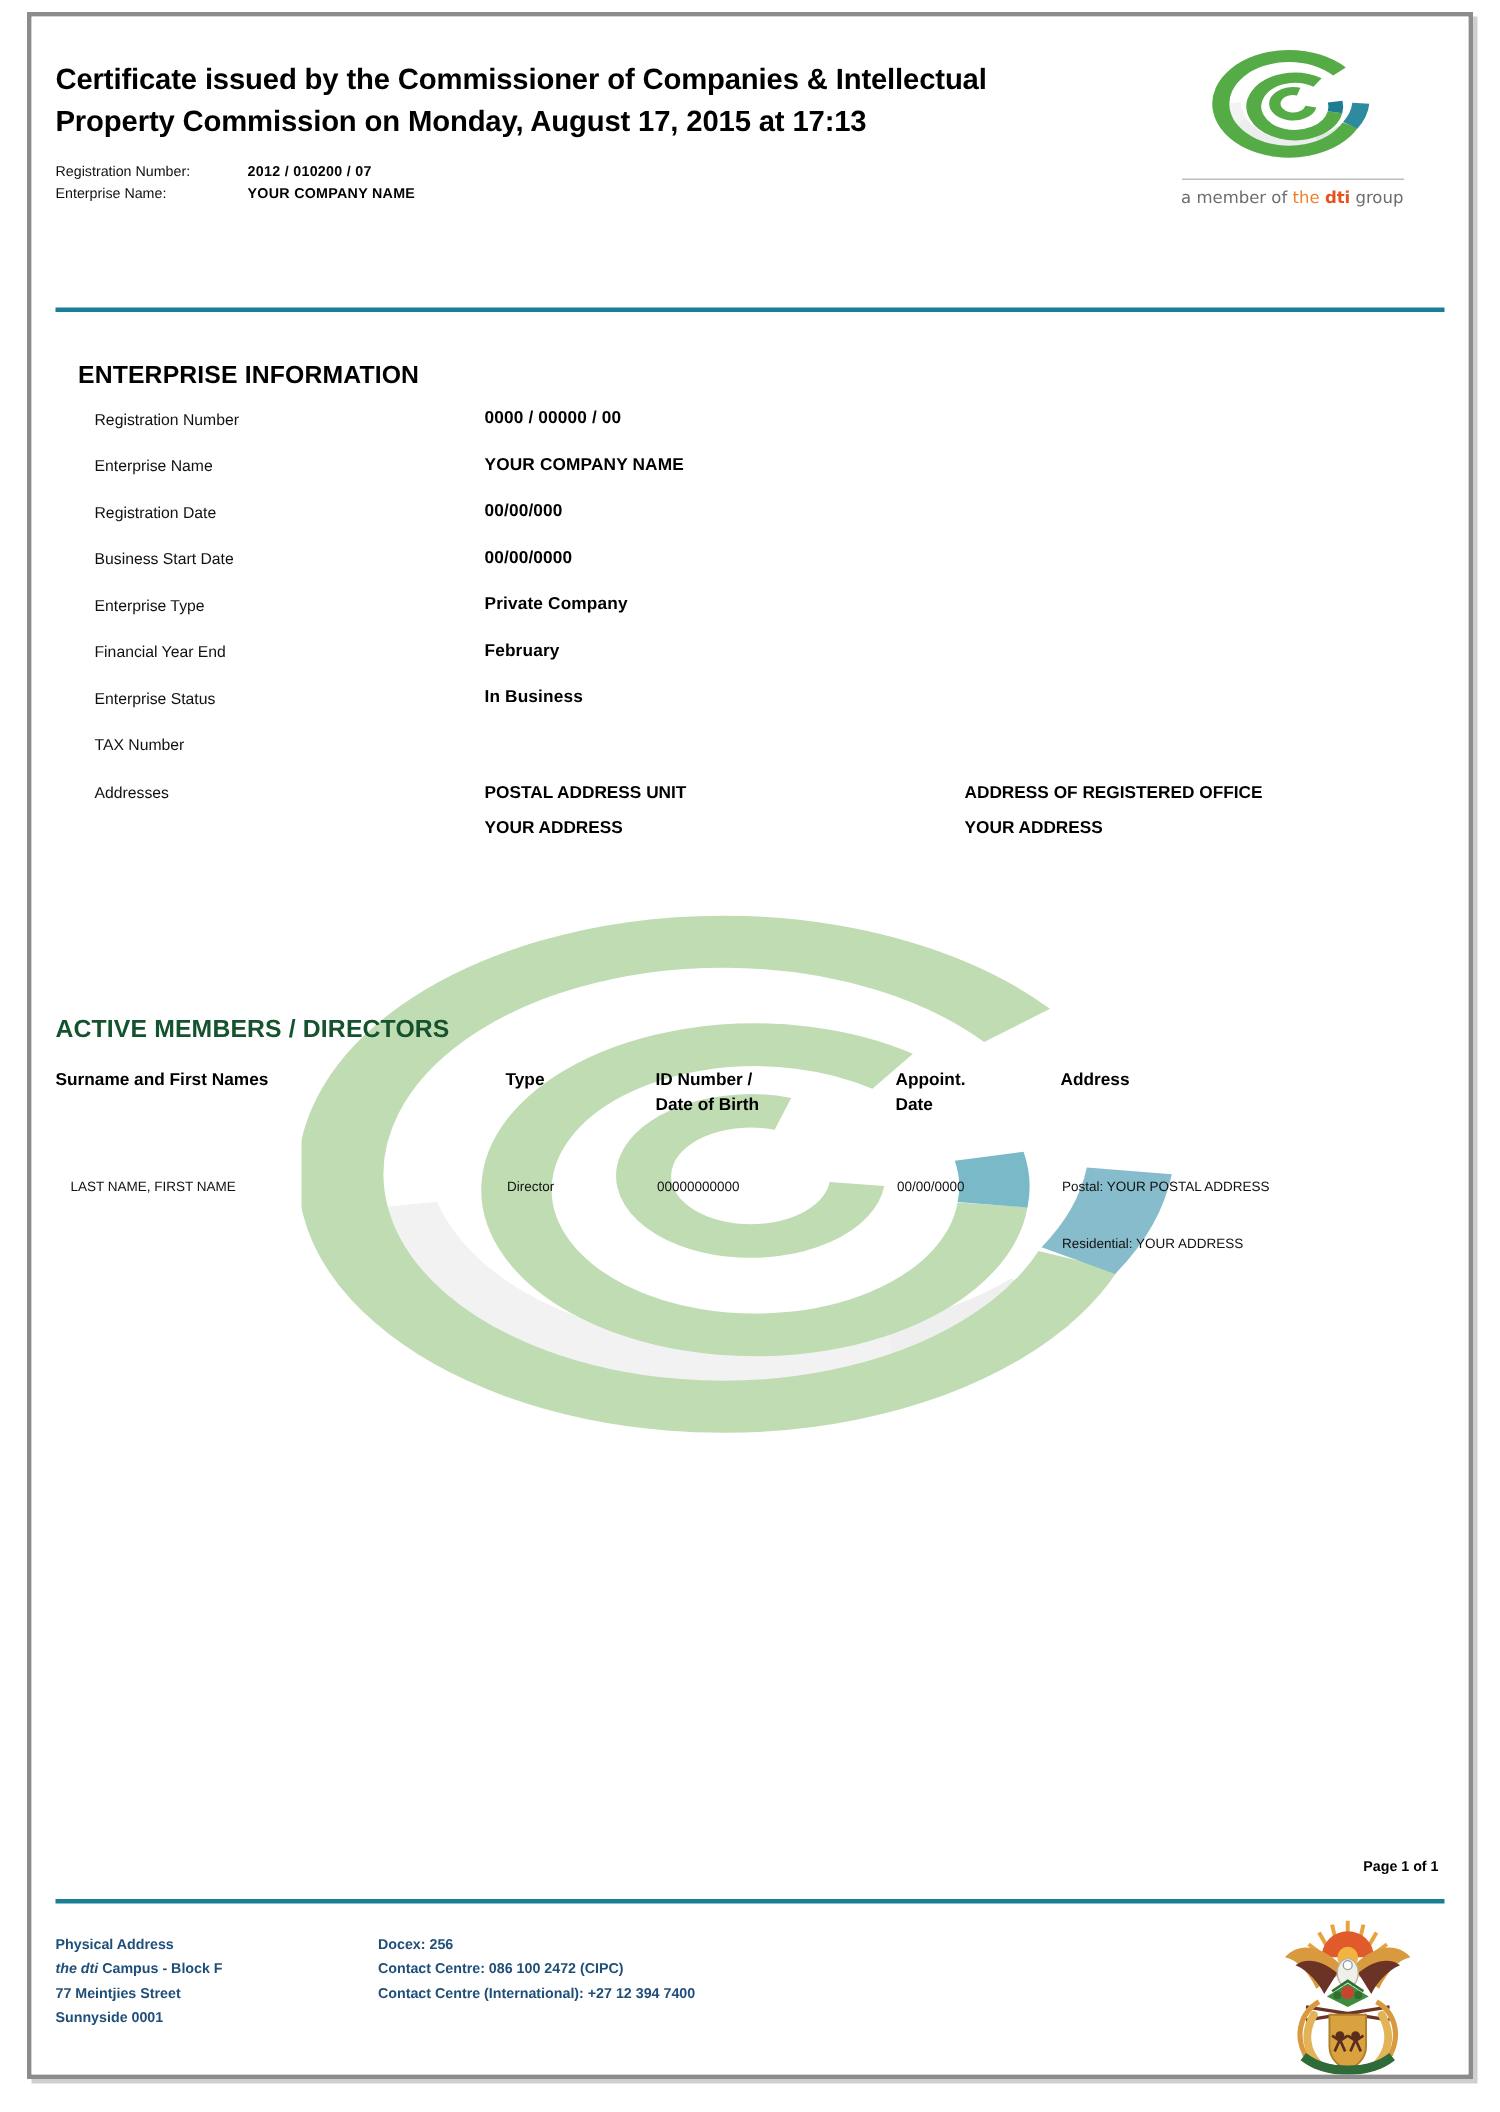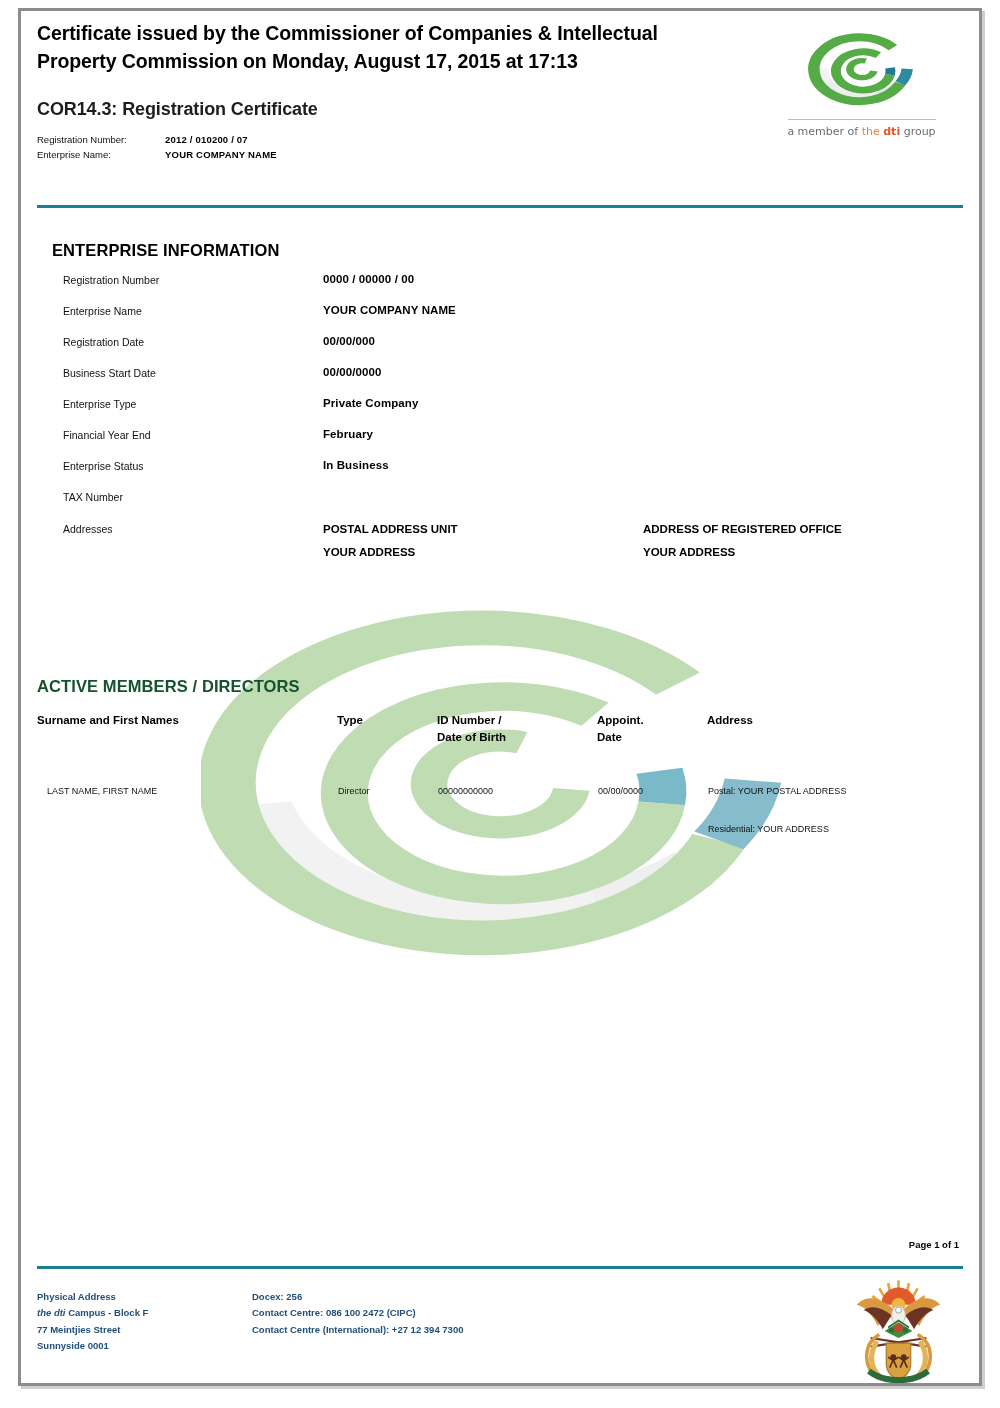--- a/index.html
+++ b/index.html
@@ -32,21 +32,21 @@
     left: 0; top: 0;
     width: 100%;
     height: 100%;
     background: #ffffff;
   }
 
   
   .doc-header {
     position: absolute;
     left: 16px;
-    top: 9px;
+    top: 29px;
     width: 920px;
   }
   .header-title {
     font-size: 19.5px;
     font-weight: bold;
     color: #000000;
     line-height: 1.42;
     letter-spacing: -0.1px;
     max-width: 660px;
   }
@@ -313,21 +313,20 @@
 
       <path d="M 150 60 A 156 156 0 0 0 156 8" fill="none" stroke="#79b9c8" stroke-width="46"></path>
 
       <path d="M 30 -58
                A 70 70 0 1 0 66 24" fill="none" stroke="#bfdcb3" stroke-width="36"></path>
     </g>
   </svg>
 
   <div class="doc-header">
     <div class="header-title">Certificate issued by the Commissioner of Companies &amp; Intellectual Property Commission on Monday, August 17, 2015 at 17:13</div>
-    <div class="header-subtitle">COR14.3: Registration Certificate</div>
     <div class="header-meta">
       <div class="header-meta-row">
         <span class="header-meta-label">Registration Number:</span>
         <span class="header-meta-value">2012 / 010200 / 07</span>
       </div>
       <div class="header-meta-row">
         <span class="header-meta-label">Enterprise Name:</span>
         <span class="header-meta-value">YOUR COMPANY NAME</span>
       </div>
     </div>
@@ -457,21 +456,21 @@
       <div>Physical Address</div>
       <div><span class="em">the dti</span><span> Campus - Block F</span></div>
       <div>77 Meintjies Street</div>
       <div>Sunnyside 0001</div>
     </div>
 
 
     <div class="footer-col" id="footer-col-contact">
       <div>Docex: 256</div>
       <div>Contact Centre: 086 100 2472 (CIPC)</div>
-      <div>Contact Centre (International): +27 12 394 7300</div>
+      <div>Contact Centre (International): +27 12 394 7400</div>
     </div>
 
     <svg class="coat-of-arms" viewBox="0 0 120 124" xmlns="http://www.w3.org/2000/svg">
 
       <g stroke="#e8a33d" stroke-width="3" fill="none">
         <line x1="60" y1="4" x2="60" y2="22"></line>
         <line x1="48" y1="7" x2="52" y2="24"></line>
         <line x1="72" y1="7" x2="68" y2="24"></line>
         <line x1="38" y1="13" x2="46" y2="27"></line>
         <line x1="82" y1="13" x2="74" y2="27"></line>

